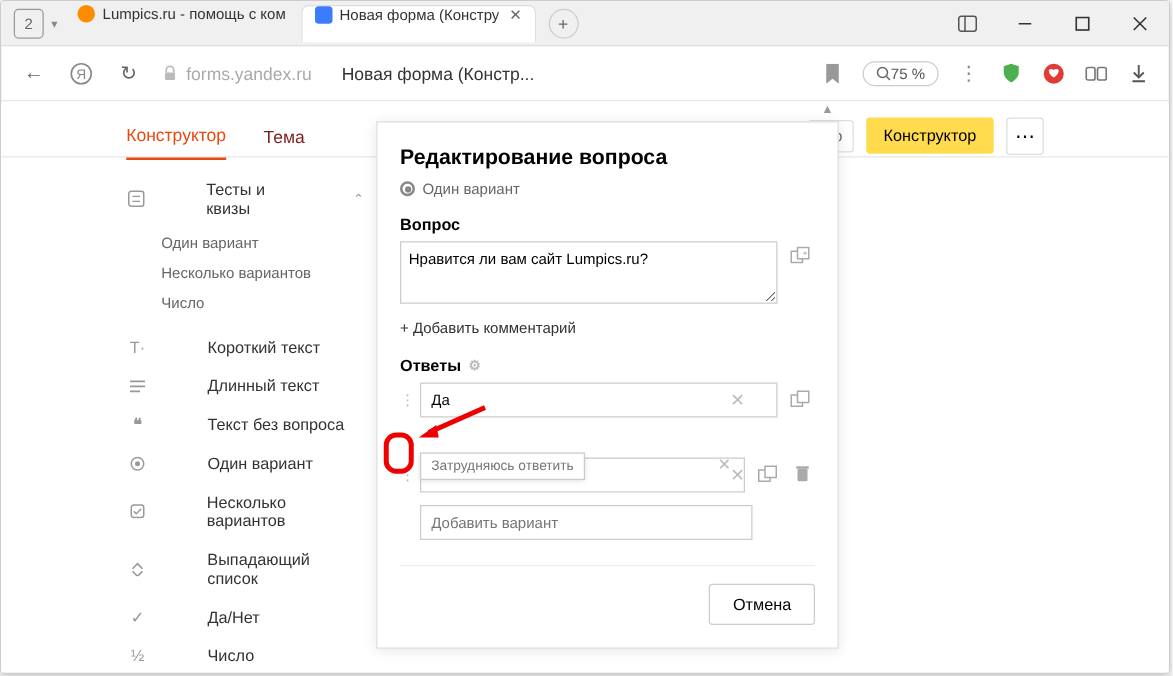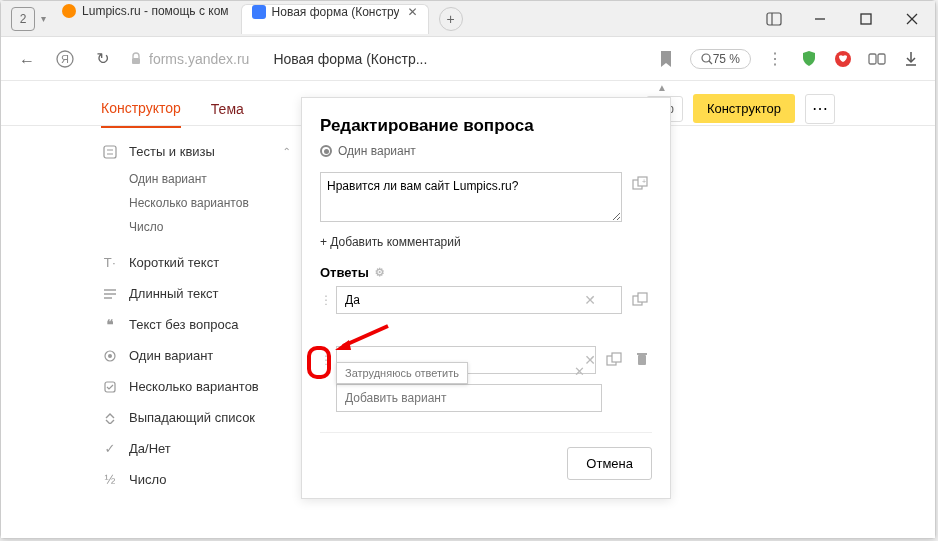--- a/index.html
+++ b/index.html
@@ -34,21 +34,21 @@
 .page-header { display: flex; align-items: center; padding: 10px 100px 0 100px; border-bottom: 1px solid #e8e8e8; height: 44px; }
 .nav-tab { font-size: 14px; padding: 10px 0; margin-right: 30px; cursor: pointer; color: #7f1d1d; }
 .nav-tab.active { color: #e84910; border-bottom: 2px solid #e84910; }
 .header-right { margin-left: auto; display: flex; align-items: center; gap: 10px; }
 .btn-publish { background: #ffdb4d; border: none; padding: 7px 14px; font-size: 13px; border-radius: 3px; cursor: pointer; }
 .btn-more { border: 1px solid #ddd; background: #fff; width: 30px; height: 30px; border-radius: 3px; cursor: pointer; display: flex; align-items: center; justify-content: center; }
 .header-badge { border: 1px solid #ddd; padding: 5px 8px; font-size: 12px; border-radius: 3px; color: #666; }
 
 
 .sidebar { position: absolute; left: 100px; top: 54px; width: 190px; }
-.side-group { display: flex; align-items: center; padding: 8px 0; font-size: 13px; color: #333; cursor: pointer; }
+.side-group { display: flex; align-items: center; padding: 8px 0; font-size: 13px; color: #333; cursor: pointer; gap: 37px; }
 .side-icon { width: 18px; margin-right: 10px; color: #999; display: flex; justify-content: center; }
 .side-chevron { margin-left: auto; color: #999; font-size: 10px; }
 .side-sub { padding: 5px 0 5px 28px; font-size: 12px; color: #666; cursor: pointer; }
 
 
 .modal { position: absolute; left: 300px; top: 15px; width: 370px; background: #fff; border: 1px solid #ddd; box-shadow: 0 2px 10px rgba(0,0,0,0.1); padding: 18px; }
 .modal-title { font-size: 17px; font-weight: bold; margin-bottom: 8px; }
 .modal-type { display: flex; align-items: center; font-size: 12px; color: #666; margin-bottom: 14px; }
 .radio-dot { width: 12px; height: 12px; border: 2px solid #888; border-radius: 50%; margin-right: 6px; display: flex; align-items: center; justify-content: center; }
 .radio-dot::after { content: ''; width: 5px; height: 5px; background: #888; border-radius: 50%; }
@@ -268,20 +268,21 @@
       </div>
     </div>
 
     <div class="modal">
       <div class="modal-title">Редактирование вопроса</div>
       <div class="modal-type">
         <span class="radio-dot"></span>
         <span>Один вариант</span>
       </div>
 
+      <div class="section-label">Вопрос</div>
       <div class="question-row">
         <textarea class="question-box" style="">Нравится ли вам сайт Lumpics.ru?</textarea>
         <span class="side-btn">
           <svg width="16" height="16">
               <rect x="1" y="4" width="9" height="9" fill="none" stroke="#aaa" stroke-width="1.2"></rect>
               <rect x="6" y="1" width="9" height="9" fill="#fff" stroke="#aaa" stroke-width="1.2"></rect>
               <text x="10" y="8" font-size="7" fill="#aaa">+</text>
             </svg>
         </span>
       </div>

